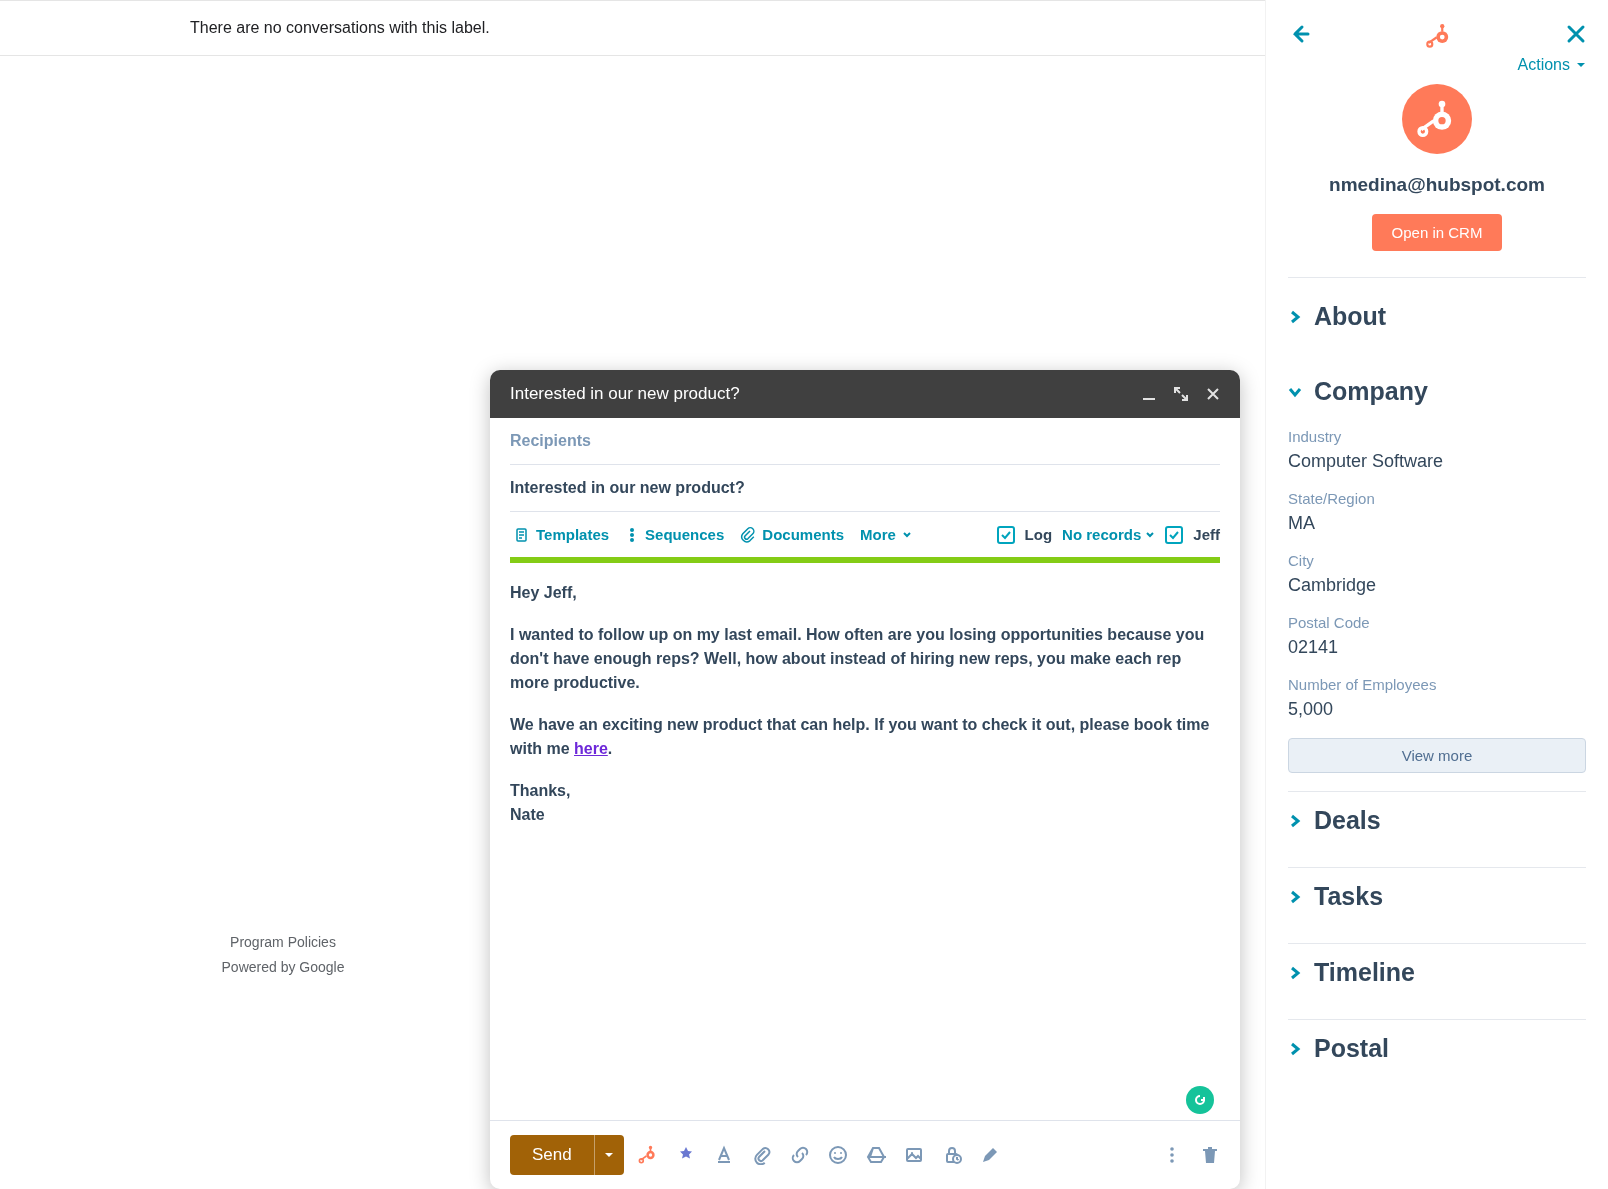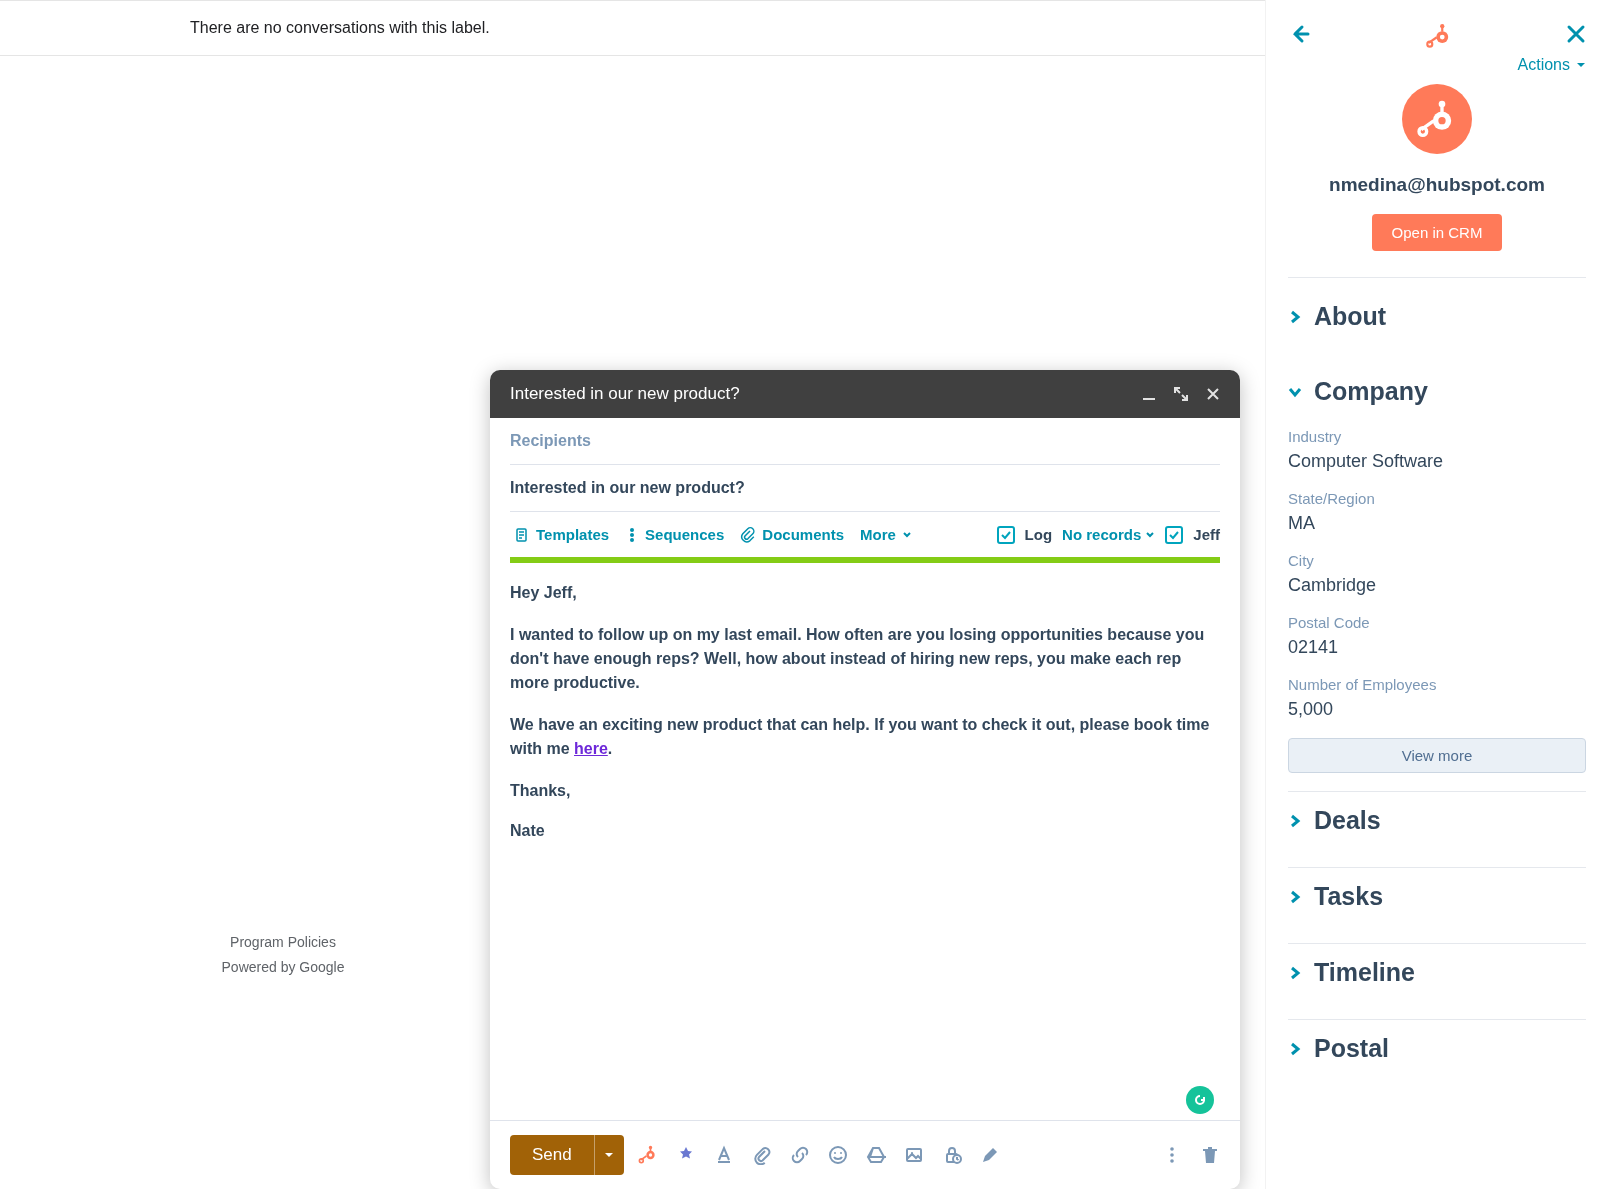--- a/index.html
+++ b/index.html
@@ -299,21 +299,21 @@
         <span class="plain-label">Jeff</span>
       </div>
     </div>
 
     <div class="message-area">
       <p>Hey Jeff,</p>
       <p>I wanted to follow up on my last email. How often are you losing opportunities because you don't have enough reps? Well, how about instead of hiring new reps, you make each rep more productive.</p>
       <p>
         <span>We have an exciting new product that can help. If you want to check it out, please book time with me </span><a href="#">here</a><span>.</span>
       </p>
-      <p style="margin-bottom:16px">Thanks,</p>
+      <p style="margin-bottom:0">Thanks,</p>
       <p>Nate</p>
 
       <div class="grammarly">
         <svg width="16" height="16" viewBox="0 0 16 16" fill="none" stroke="#fff" stroke-width="2">
             <path d="M12 8a4 4 0 11-4-4"></path>
             <path d="M12 5v3h-3"></path>
           </svg>
       </div>
     </div>
   </div>

